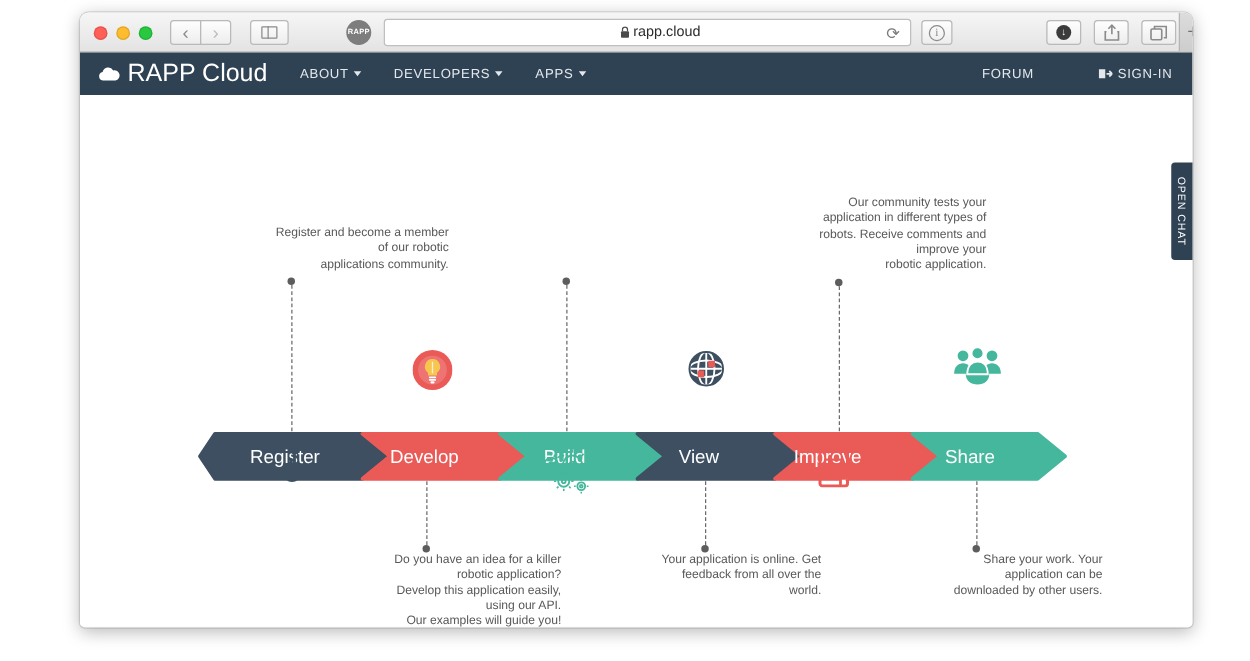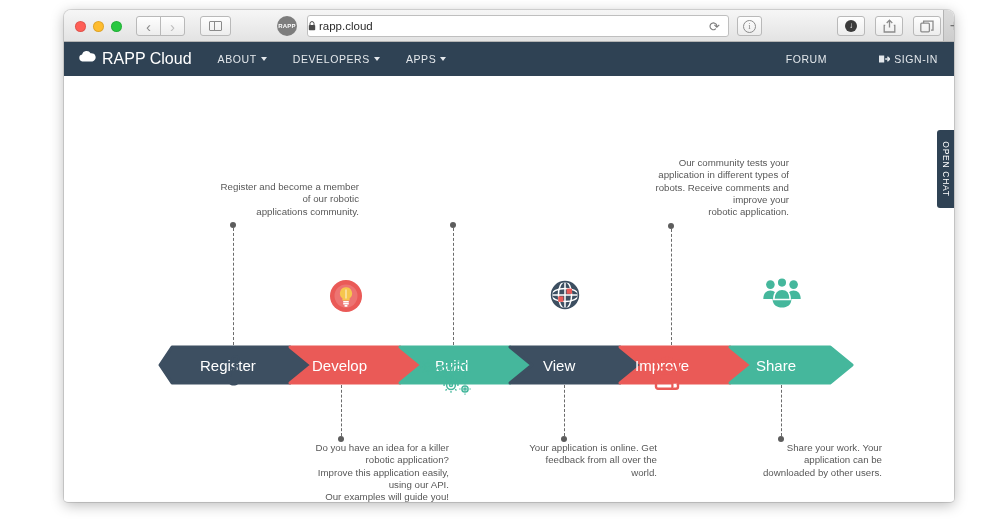--- a/index.html
+++ b/index.html
@@ -61,21 +61,21 @@
     display:flex; align-items:center; justify-content:center;
     letter-spacing: .2px;
   }
 
   #url-bar {
     position: absolute; left: 243px; top: 5px;
     width: 422px; height: 22px;
     background: #fff;
     border: 1px solid #bfbfbf;
     border-radius: 3px;
-    display: flex; align-items: center; 
+    display: flex; align-items: center; justify-content: center; padding-left: 20px;
   }
   #url-inner { display:flex; align-items:center; gap:3px; }
   #lock-icon { font-size: 9px; color: #4a4a4a; }
   #url-text { font-size: 11.5px; color: #2b2b2b; }
   #reload-btn {
     position: absolute; right: 8px; top: 3px;
     font-size: 13px; color: #7c7c7c;
   }
 
   #info-btn { left: 673px; width: 25px; }
@@ -101,23 +101,23 @@
   .tb-ico { stroke:#8b8b8b; fill:none; stroke-width:1.3; }
 
   
   #site-navbar {
     position: relative;
     height: 34px;
     background: #2f4254;
     display: flex; align-items: center;
   }
   #brand {
-    display: flex; gap: 6px;
+    display: flex; align-items: center; gap: 6px;
     margin-left: 14px; margin-right: 26px;
-    color: #ffffff; font-size: 16px;
+    color: #ffffff; font-size: 20px;
   }
   #cloud-icon { display:block; }
   .nav-link {
     color: #e4e8ec;
     font-size: 10.5px;
     letter-spacing: .6px;
     margin-right: 26px;
     display: flex; align-items: center; gap: 4px;
     white-space: nowrap;
   }
@@ -301,21 +301,21 @@
       <div>Our community tests your</div>
       <div>application in different types of</div>
       <div>robots. Receive comments and</div>
       <div>improve your</div>
       <div>robotic application.</div>
     </div>
 
     <div class="caption" style="left:190px; top:366px; width:195px;">
       <div>Do you have an idea for a killer</div>
       <div>robotic application?</div>
-      <div>Improve this application easily,</div>
+      <div>Develop this application easily,</div>
       <div>using our API.</div>
       <div>Our examples will guide you!</div>
     </div>
 
     <div class="caption" style="left:413px; top:366px; width:180px;">
       <div>Your application is online. Get</div>
       <div>feedback from all over the</div>
       <div>world.</div>
     </div>
 

